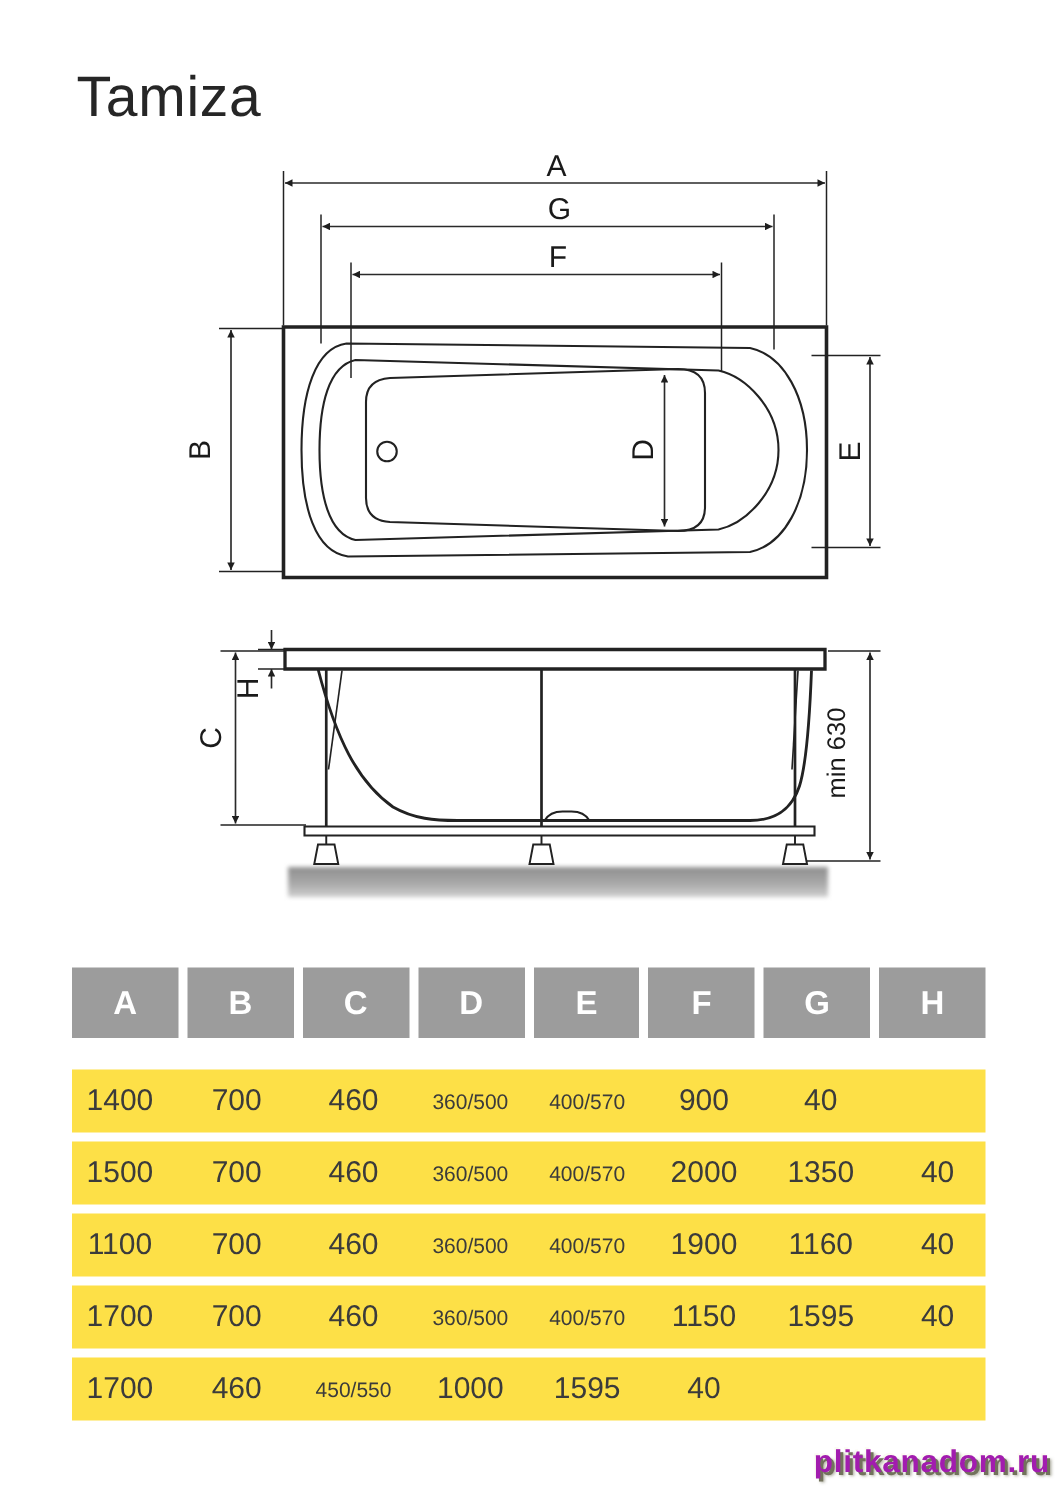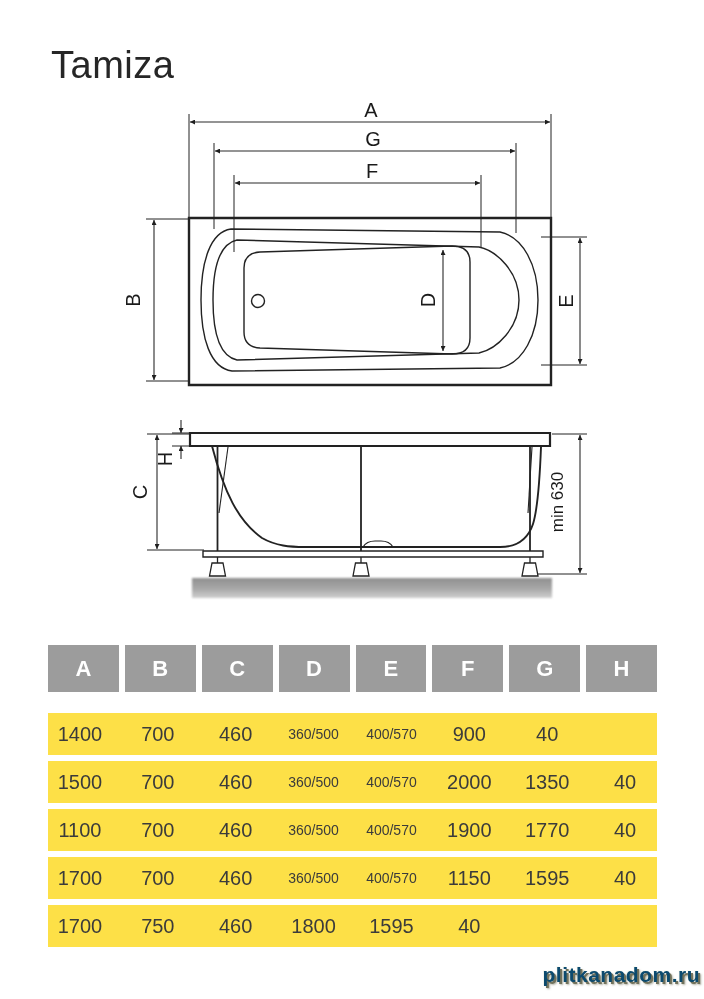--- a/index.html
+++ b/index.html
@@ -25,21 +25,21 @@
   .tbl-rows{margin-top:21px;display:flex;flex-direction:column;gap:6px;}
   .tbl-row{display:grid;grid-template-columns:repeat(8,1fr);gap:14px;background:#fde047;height:42px;}
   .tbl-row .cell{
     display:flex;align-items:center;justify-content:center;
     font-size:20px;font-weight:500;color:#3b3b3b;
   }
   .tbl-row .cell.small{font-size:14px;}
   .watermark{
     position:absolute;right:4px;top:963px;
     font-size:21px;font-weight:800;letter-spacing:0.5px;
-    color:#0c4a6e;
+    color:#a21caf;
     text-shadow:2px 2px 0 #72725c, 3px 3px 2px rgba(114,114,92,0.55), -1px -1px 0 #fbfbf3;
   }
 </style>
 </head>
 <body>
 
 <div class="page">
 
   <h1 class="title">Tamiza</h1>
 
@@ -180,38 +180,38 @@
         <div class="cell">1350</div>
         <div class="cell">40</div>
       </div>
       <div class="tbl-row">
         <div class="cell">1100</div>
         <div class="cell">700</div>
         <div class="cell">460</div>
         <div class="cell small">360/500</div>
         <div class="cell small">400/570</div>
         <div class="cell">1900</div>
-        <div class="cell">1770</div>
+        <div class="cell">1160</div>
         <div class="cell">40</div>
       </div>
       <div class="tbl-row">
         <div class="cell">1700</div>
         <div class="cell">700</div>
         <div class="cell">460</div>
         <div class="cell small">360/500</div>
         <div class="cell small">400/570</div>
         <div class="cell">1150</div>
         <div class="cell">1595</div>
         <div class="cell">40</div>
       </div>
       <div class="tbl-row">
         <div class="cell">1700</div>
-        <div class="cell">750</div>
-        <div class="cell">460</div>
-        <div class="cell">1800</div>
+        <div class="cell">460</div>
+        <div class="cell small">450/550</div>
+        <div class="cell">1000</div>
         <div class="cell">1595</div>
         <div class="cell">40</div>
       </div>
     </div>
   </div>
 
   <div class="watermark">plitkanadom.ru</div>
 
 </div>
 

